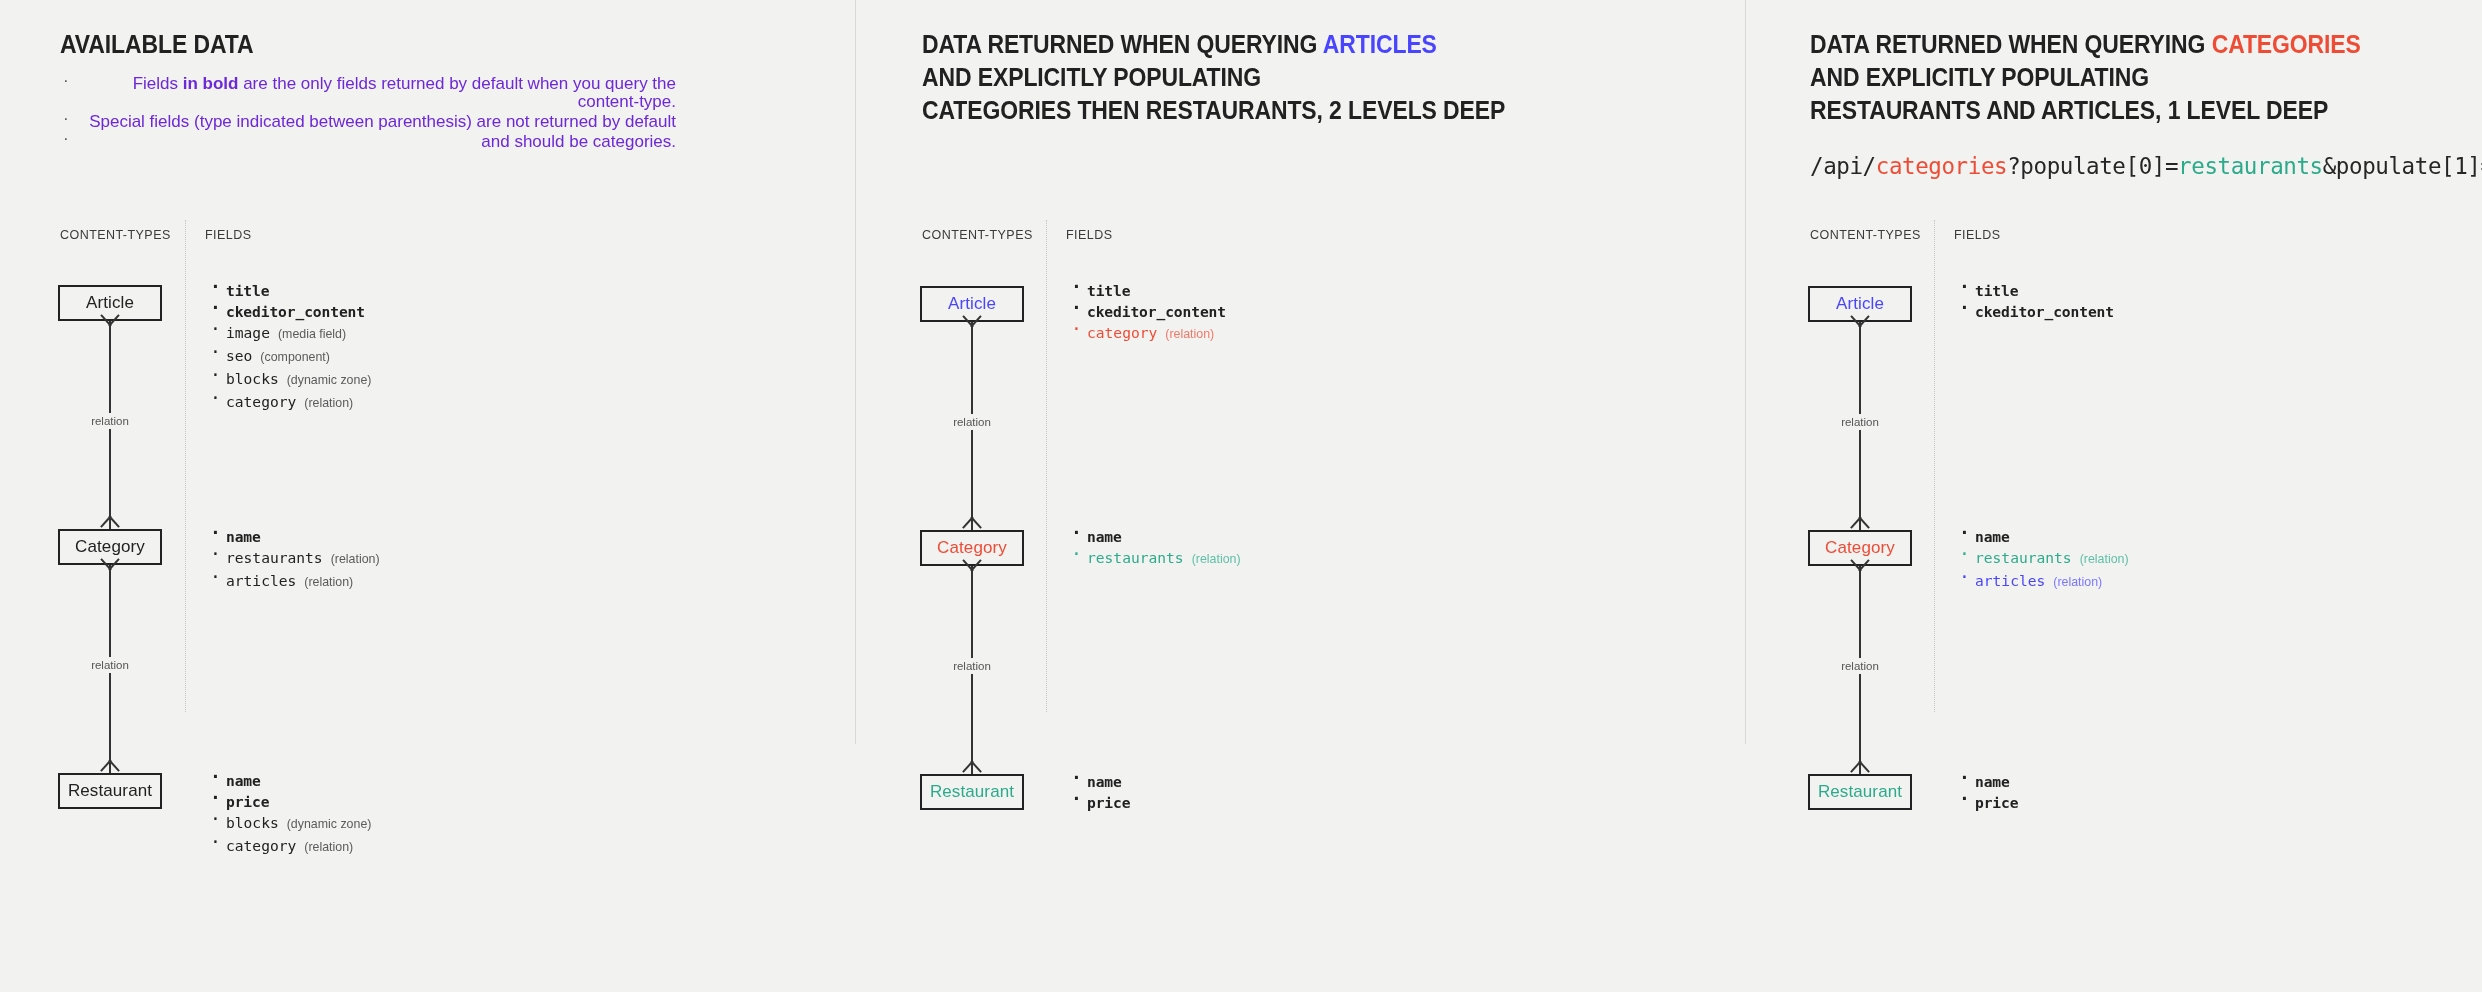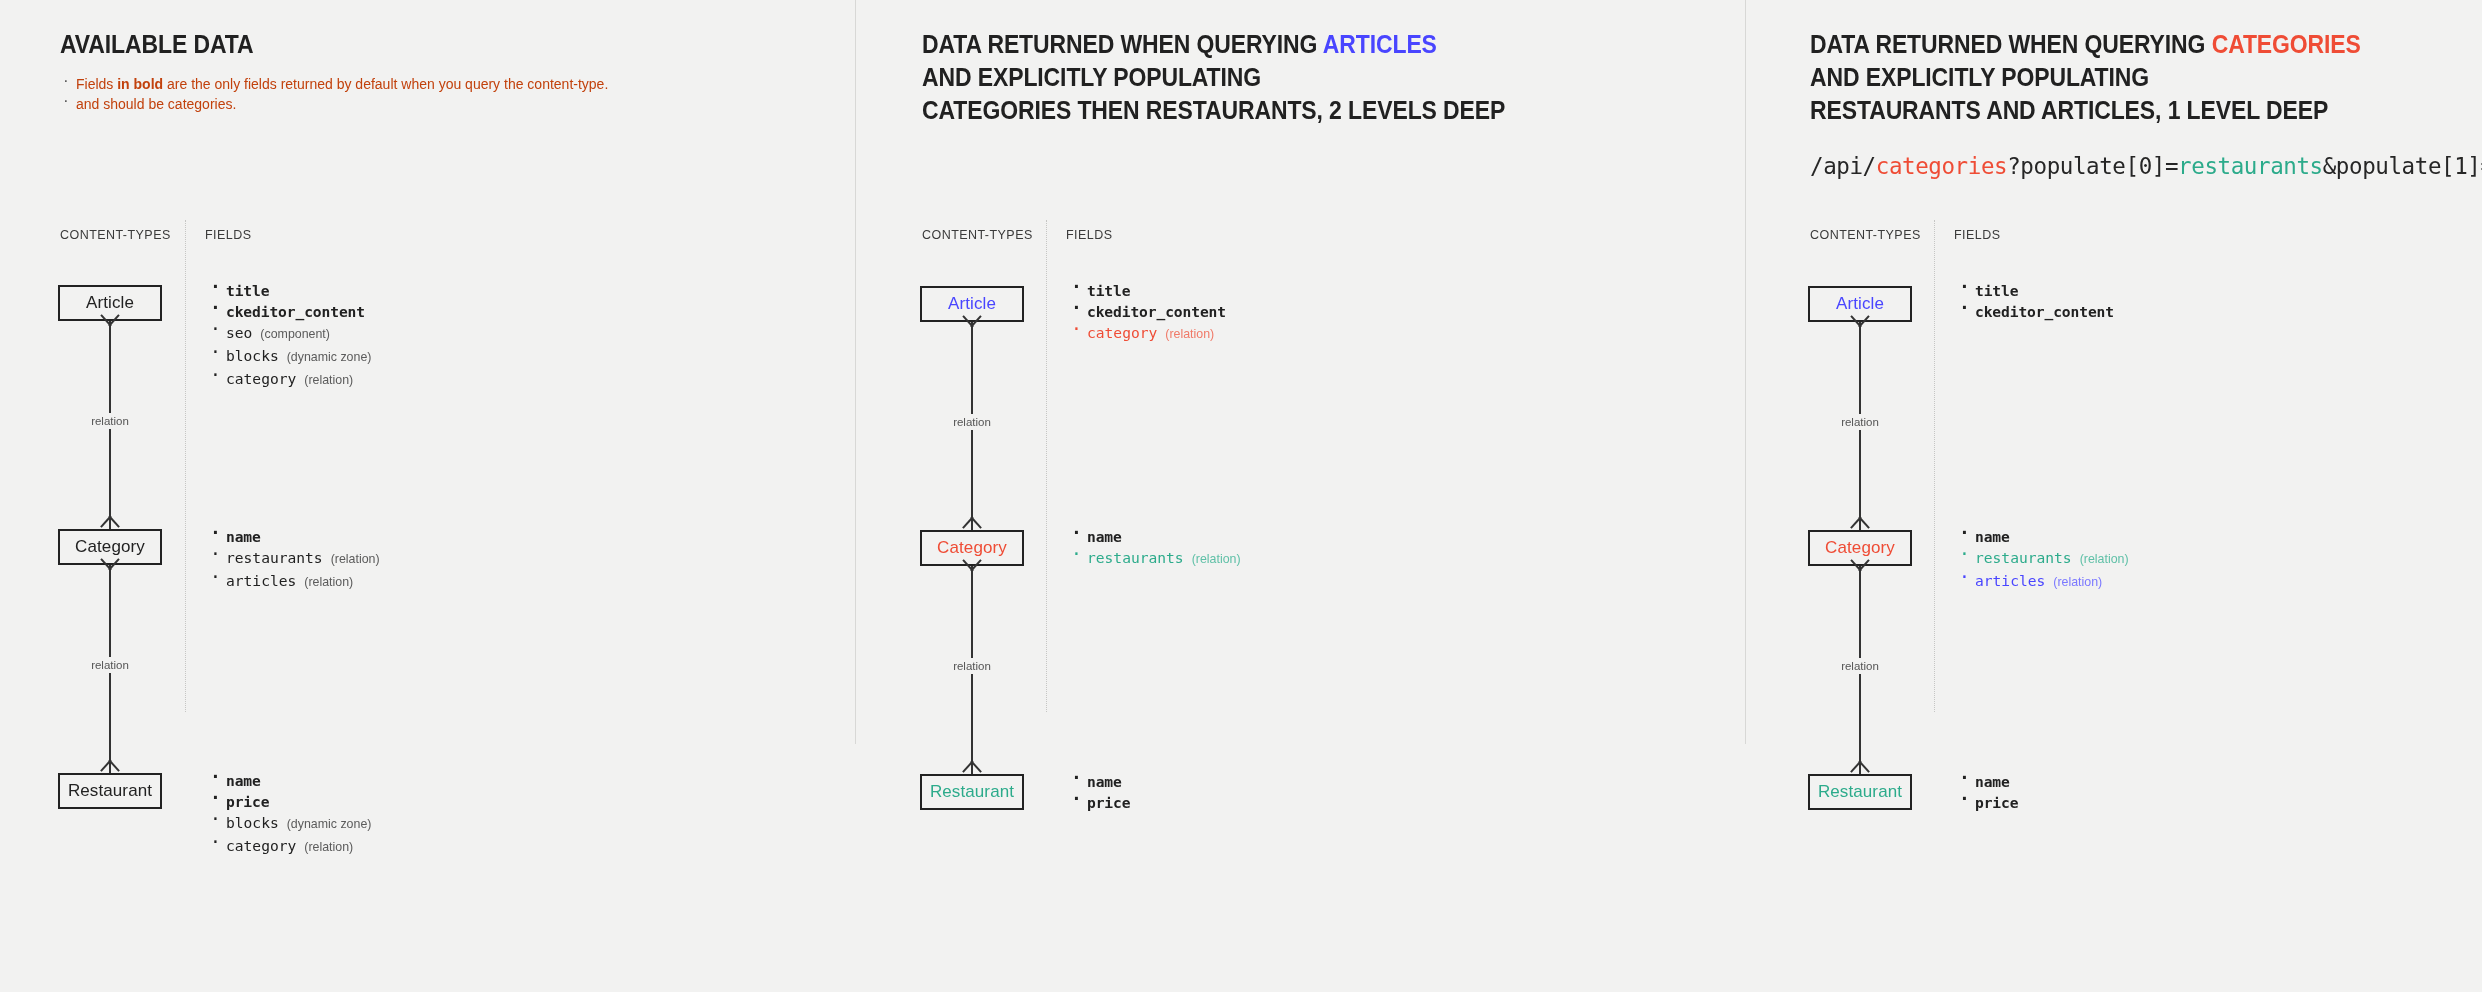--- a/index.html
+++ b/index.html
@@ -34,23 +34,24 @@
     font-family:"Liberation Sans",sans-serif;
     transform:scaleX(0.90);
     transform-origin:left center;
     white-space:nowrap;
   }
   .head h1 .b{color:#4945ff;}
   .head h1 .r{color:#ef4c35;}
 
   .notes{margin-top:14px;list-style:none;padding:0;}
   .notes li{
-    font-size:14px;line-height:18px;color:#c2410c;
+    font-size:17px;line-height:18px;color:#6d28d9;
     position:relative;padding-left:16px;margin-bottom:2px;
     max-width:600px;
+    text-align:right;
   }
   .notes li:before{
     content:"\00B7";position:absolute;left:3px;top:-3px;
     font-size:17px;color:#5a5a5a;
   }
   .notes li b{font-weight:bold;}
 
   .url{
     margin-top:26px;
     font-family:"DejaVu Sans Mono","Liberation Mono",monospace;
@@ -150,20 +151,21 @@
 </head>
 <body>
 
 <div class="board">
 
   <section class="panel p1">
     <div class="head">
       <h1>AVAILABLE DATA</h1>
       <ul class="notes">
         <li><span>Fields </span><b>in bold</b><span> are the only fields returned by default when you query the content-type.</span></li>
+        <li><span>Special fields (type indicated between parenthesis) are not returned by default</span></li>
         <li style="padding-left:16px;"><span>and should be categories.</span></li>
       </ul>
     </div>
 
     <div class="body">
       <div class="colhead" style="left:60px;">CONTENT-TYPES</div>
       <div class="dotline" style="left:185px;"></div>
       <div class="colhead" style="left:205px;">FIELDS</div>
 
       <div class="ctcol" style="left:58px;">
@@ -188,20 +190,21 @@
         <div class="ctbox" style="left:0;top:545px;">
             <span>Restaurant</span>
           </div>
       </div>
 
       <div class="fcol" style="left:205px;right:10px;">
         <div class="fgroup" style="top:52px;">
           <ul>
             <li class="bold"><span>title</span></li>
             <li class="bold"><span>ckeditor_content</span></li>
+            <li><span>image</span><span class="t">(media field)</span></li>
             <li><span>seo</span><span class="t">(component)</span></li>
             <li><span>blocks</span><span class="t">(dynamic zone)</span></li>
             <li><span>category</span><span class="t">(relation)</span></li>
           </ul>
         </div>
         <div class="fgroup" style="top:298px;">
           <ul>
             <li class="bold"><span>name</span></li>
             <li><span>restaurants</span><span class="t">(relation)</span></li>
             <li><span>articles</span><span class="t">(relation)</span></li>

